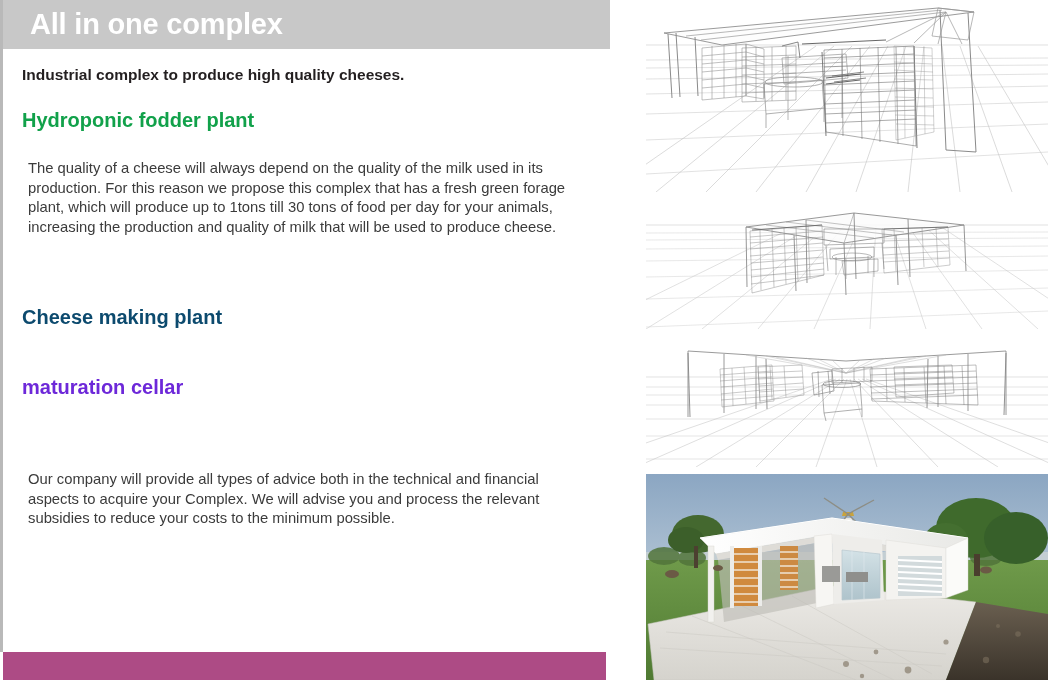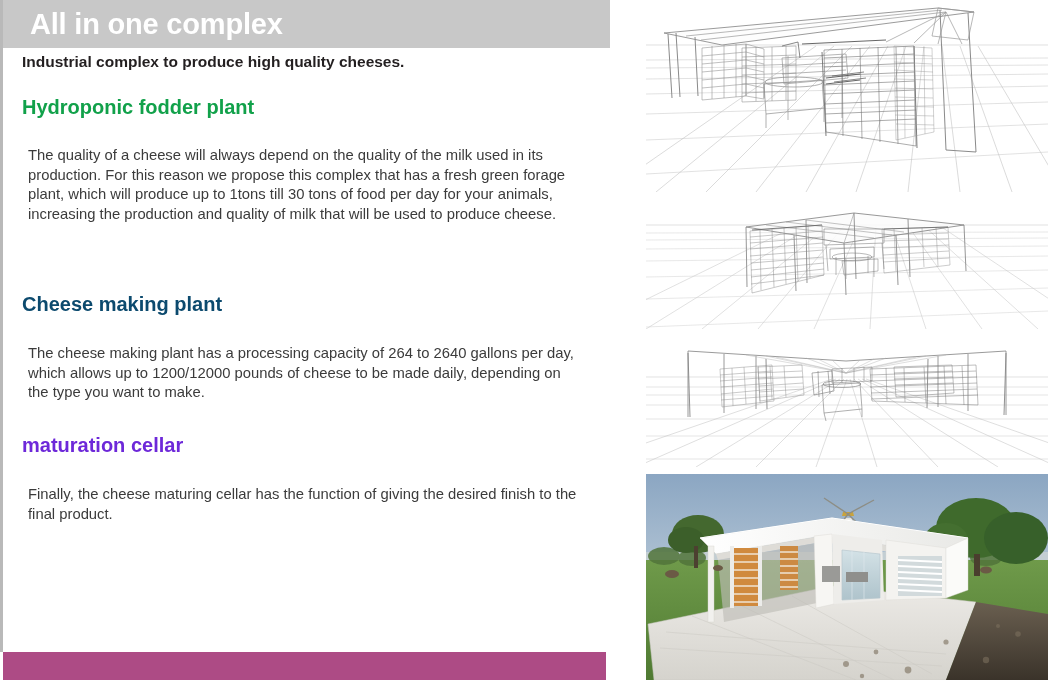--- a/index.html
+++ b/index.html
@@ -27,21 +27,21 @@
     display:flex;align-items:center;
   }
   .title-bar h1{
     margin:0;padding:0 0 0 27px;
     color:#ffffff;
     font-size:29px;font-weight:bold;
     letter-spacing:-0.2px;
     line-height:1;
   }
   .content{
-    position:absolute;left:3px;top:48px;width:607px;height:592px;
+    position:absolute;left:3px;top:61px;width:607px;height:592px;
     background:#ffffff;
     box-sizing:border-box;
     padding:4px 22px 0 19px;
   }
   .lede{
     margin:0 0 0 0;
     font-size:15.5px;font-weight:bold;color:#231f20;
     line-height:1.3;
   }
   h2.sec{
@@ -102,28 +102,27 @@
       <p class="lede">Industrial complex to produce high quality cheeses.</p>
 
       <div class="sp-a"></div>
       <h2 class="sec green">Hydroponic fodder plant</h2>
       <div class="sp-b"></div>
       <p class="body">The quality of a cheese will always depend on the quality of the milk used in its production. For this reason we propose this complex that has a fresh green forage plant, which will produce up to 1tons till 30 tons of food per day for your animals, increasing the production and quality of milk that will be used to produce cheese.</p>
 
       <div class="sp-c"></div>
       <h2 class="sec pink">Cheese making plant</h2>
       <div class="sp-d"></div>
-      <p class="body">The cheese making plant has a processing capacity of 264 to 2640 gallons per day, which allows up to 1200/12000  pounds of cheese to be made daily, depending on the type you want to make.</p>
 
       <div class="sp-e"></div>
       <h2 class="sec gold">maturation cellar</h2>
       <div class="sp-f"></div>
-      <p class="body">Finally, the cheese maturing cellar has the function of giving the desired finish to the final product.</p>
 
       <div class="sp-g"></div>
+      <p class="body">Our company will provide all types of advice both in the technical and financial aspects to acquire your Complex. We will advise you and process the relevant subsidies to reduce your costs to the minimum possible.</p>
 
     </div>
 
     <div class="bottom-bar"></div>
   </div>
 
   <div class="img-col">
 
     <div class="fig fig1">
       <svg viewBox="0 0 402 192" preserveAspectRatio="none">

